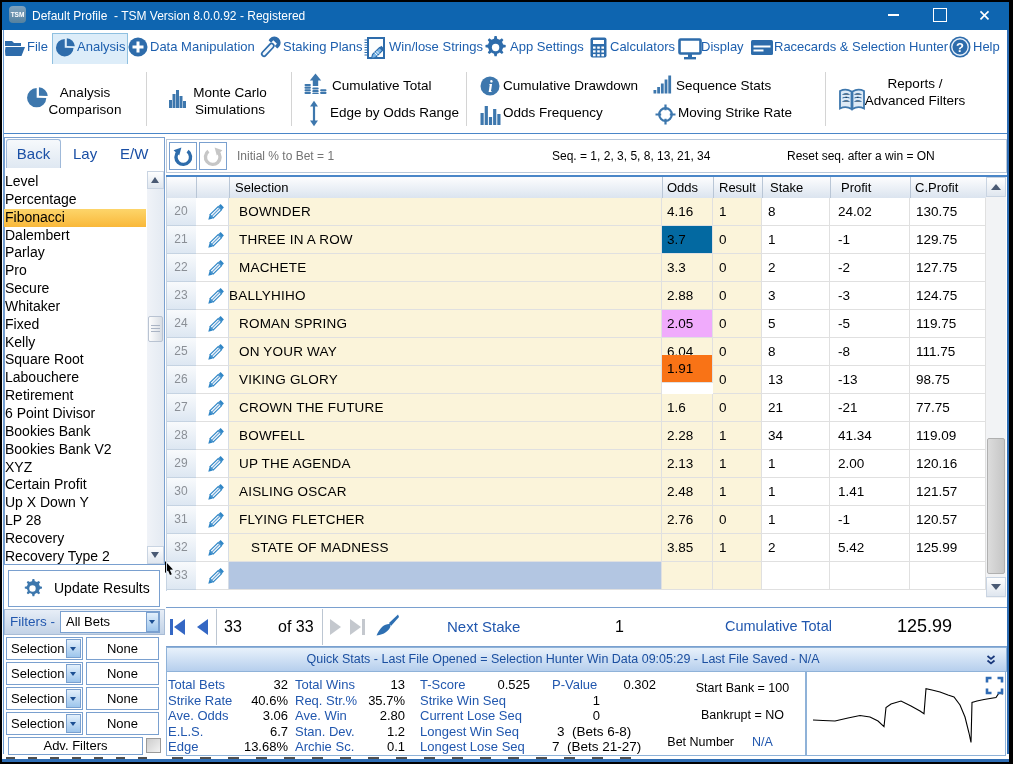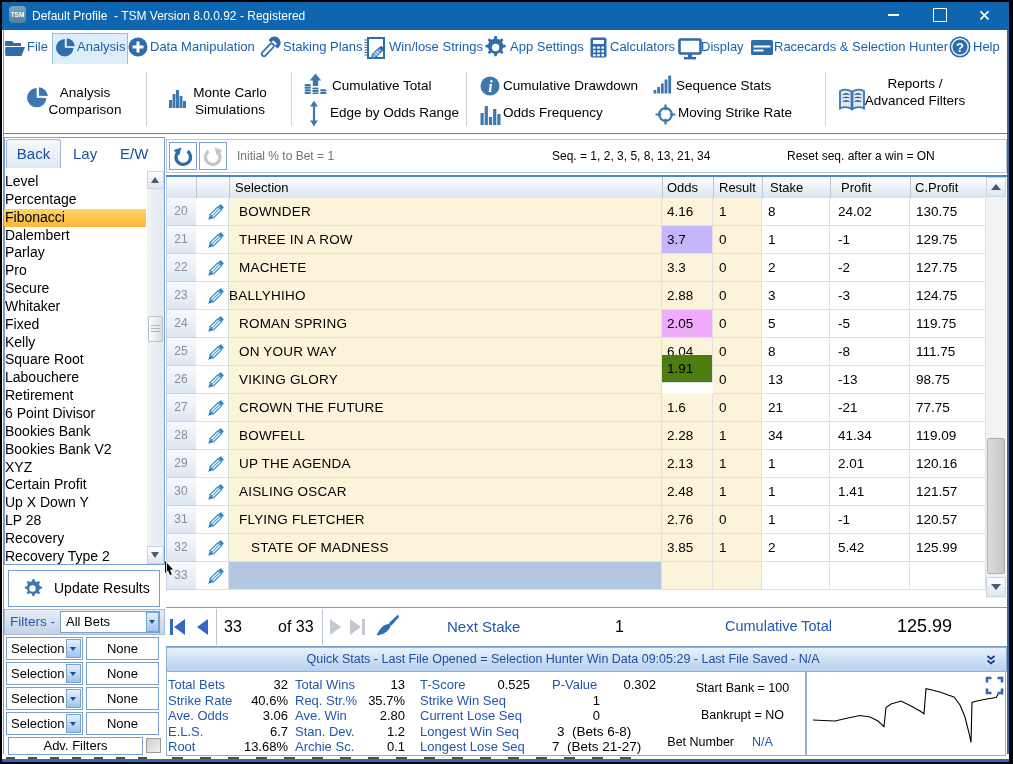--- a/index.html
+++ b/index.html
@@ -319,21 +319,21 @@
 <div class="a cell" style="left:910px;top:198px;width:76px;height:28px;background:#fff;line-height:28px;padding-left:6px">130.75</div>
 <div class="a numcell" style="left:166px;top:226px;width:30px;height:27px;line-height:27px">21</div>
 <div class="a cell" style="left:196px;top:226px;width:33px;height:28px;background:#fff;border-right-color:#d6dde6"></div>
 <svg class="a" style="left:206px;top:230px" width="20" height="20" viewBox="0 0 20 20">
     <path d="M4 12.7 L12.2 4.5 L15.5 7.8 L7.3 16 Z" fill="#fdfefe" stroke="#2f86c6" stroke-width="1.2"></path>
     <path d="M5.9 14.1 L13.7 6.3" stroke="#6aa5d8" stroke-width="1.3"></path>
     <path d="M12.6 4.1 L14.6 2.1 L17.9 5.4 L15.9 7.4 Z" fill="#2f86c6"></path>
     <path d="M3.6 13.1 L6.9 16.4 L2.3 17.7 Z" fill="#2f86c6"></path>
   </svg>
 <div class="a cell" style="left:229px;top:226px;width:433px;height:28px;background:#fbf4da;line-height:28px;padding-left:10px;letter-spacing:.2px">THREE IN A ROW</div>
-<div class="a cell" style="left:662px;top:226px;width:51px;height:28px;background:#c4b5fd;line-height:28px;padding-left:5px">3.7</div>
+<div class="a cell" style="left:662px;top:226px;width:51px;height:28px;background:#0369a1;line-height:28px;padding-left:5px">3.7</div>
 <div class="a cell" style="left:713px;top:226px;width:49px;height:28px;background:#fbf4da;line-height:28px;padding-left:6px">0</div>
 <div class="a cell" style="left:762px;top:226px;width:68px;height:28px;background:#fff;line-height:28px;padding-left:6px">1</div>
 <div class="a cell" style="left:830px;top:226px;width:80px;height:28px;background:#fff;line-height:28px;padding-left:8px">-1</div>
 <div class="a cell" style="left:910px;top:226px;width:76px;height:28px;background:#fff;line-height:28px;padding-left:6px">129.75</div>
 <div class="a numcell" style="left:166px;top:254px;width:30px;height:27px;line-height:27px">22</div>
 <div class="a cell" style="left:196px;top:254px;width:33px;height:28px;background:#fff;border-right-color:#d6dde6"></div>
 <svg class="a" style="left:206px;top:258px" width="20" height="20" viewBox="0 0 20 20">
     <path d="M4 12.7 L12.2 4.5 L15.5 7.8 L7.3 16 Z" fill="#fdfefe" stroke="#2f86c6" stroke-width="1.2"></path>
     <path d="M5.9 14.1 L13.7 6.3" stroke="#6aa5d8" stroke-width="1.3"></path>
     <path d="M12.6 4.1 L14.6 2.1 L17.9 5.4 L15.9 7.4 Z" fill="#2f86c6"></path>
@@ -389,21 +389,21 @@
 <div class="a cell" style="left:910px;top:338px;width:76px;height:28px;background:#fff;line-height:28px;padding-left:6px">111.75</div>
 <div class="a numcell" style="left:166px;top:366px;width:30px;height:27px;line-height:27px">26</div>
 <div class="a cell" style="left:196px;top:366px;width:33px;height:28px;background:#fff;border-right-color:#d6dde6"></div>
 <svg class="a" style="left:206px;top:370px" width="20" height="20" viewBox="0 0 20 20">
     <path d="M4 12.7 L12.2 4.5 L15.5 7.8 L7.3 16 Z" fill="#fdfefe" stroke="#2f86c6" stroke-width="1.2"></path>
     <path d="M5.9 14.1 L13.7 6.3" stroke="#6aa5d8" stroke-width="1.3"></path>
     <path d="M12.6 4.1 L14.6 2.1 L17.9 5.4 L15.9 7.4 Z" fill="#2f86c6"></path>
     <path d="M3.6 13.1 L6.9 16.4 L2.3 17.7 Z" fill="#2f86c6"></path>
   </svg>
 <div class="a cell" style="left:229px;top:366px;width:433px;height:28px;background:#fbf4da;line-height:28px;padding-left:10px;letter-spacing:.2px">VIKING GLORY</div>
-<div class="a cell" style="left:662px;top:355px;width:51px;height:28px;background:#4d7c0f;line-height:28px;padding-left:5px">1.91</div>
+<div class="a cell" style="left:662px;top:355px;width:51px;height:28px;background:#f97316;line-height:28px;padding-left:5px">1.91</div>
 <div class="a cell" style="left:713px;top:366px;width:49px;height:28px;background:#fbf4da;line-height:28px;padding-left:6px">0</div>
 <div class="a cell" style="left:762px;top:366px;width:68px;height:28px;background:#fff;line-height:28px;padding-left:6px">13</div>
 <div class="a cell" style="left:830px;top:366px;width:80px;height:28px;background:#fff;line-height:28px;padding-left:8px">-13</div>
 <div class="a cell" style="left:910px;top:366px;width:76px;height:28px;background:#fff;line-height:28px;padding-left:6px">98.75</div>
 <div class="a numcell" style="left:166px;top:394px;width:30px;height:27px;line-height:27px">27</div>
 <div class="a cell" style="left:196px;top:394px;width:33px;height:28px;background:#fff;border-right-color:#d6dde6"></div>
 <svg class="a" style="left:206px;top:398px" width="20" height="20" viewBox="0 0 20 20">
     <path d="M4 12.7 L12.2 4.5 L15.5 7.8 L7.3 16 Z" fill="#fdfefe" stroke="#2f86c6" stroke-width="1.2"></path>
     <path d="M5.9 14.1 L13.7 6.3" stroke="#6aa5d8" stroke-width="1.3"></path>
     <path d="M12.6 4.1 L14.6 2.1 L17.9 5.4 L15.9 7.4 Z" fill="#2f86c6"></path>
@@ -434,21 +434,21 @@
 <svg class="a" style="left:206px;top:454px" width="20" height="20" viewBox="0 0 20 20">
     <path d="M4 12.7 L12.2 4.5 L15.5 7.8 L7.3 16 Z" fill="#fdfefe" stroke="#2f86c6" stroke-width="1.2"></path>
     <path d="M5.9 14.1 L13.7 6.3" stroke="#6aa5d8" stroke-width="1.3"></path>
     <path d="M12.6 4.1 L14.6 2.1 L17.9 5.4 L15.9 7.4 Z" fill="#2f86c6"></path>
     <path d="M3.6 13.1 L6.9 16.4 L2.3 17.7 Z" fill="#2f86c6"></path>
   </svg>
 <div class="a cell" style="left:229px;top:450px;width:433px;height:28px;background:#fbf4da;line-height:28px;padding-left:10px;letter-spacing:.2px">UP THE AGENDA</div>
 <div class="a cell" style="left:662px;top:450px;width:51px;height:28px;background:#fbf4da;line-height:28px;padding-left:5px">2.13</div>
 <div class="a cell" style="left:713px;top:450px;width:49px;height:28px;background:#fbf4da;line-height:28px;padding-left:6px">1</div>
 <div class="a cell" style="left:762px;top:450px;width:68px;height:28px;background:#fff;line-height:28px;padding-left:6px">1</div>
-<div class="a cell" style="left:830px;top:450px;width:80px;height:28px;background:#fff;line-height:28px;padding-left:8px">2.01</div>
+<div class="a cell" style="left:830px;top:450px;width:80px;height:28px;background:#fff;line-height:28px;padding-left:8px">2.00</div>
 <div class="a cell" style="left:910px;top:450px;width:76px;height:28px;background:#fff;line-height:28px;padding-left:6px">120.16</div>
 <div class="a numcell" style="left:166px;top:478px;width:30px;height:27px;line-height:27px">30</div>
 <div class="a cell" style="left:196px;top:478px;width:33px;height:28px;background:#fff;border-right-color:#d6dde6"></div>
 <svg class="a" style="left:206px;top:482px" width="20" height="20" viewBox="0 0 20 20">
     <path d="M4 12.7 L12.2 4.5 L15.5 7.8 L7.3 16 Z" fill="#fdfefe" stroke="#2f86c6" stroke-width="1.2"></path>
     <path d="M5.9 14.1 L13.7 6.3" stroke="#6aa5d8" stroke-width="1.3"></path>
     <path d="M12.6 4.1 L14.6 2.1 L17.9 5.4 L15.9 7.4 Z" fill="#2f86c6"></path>
     <path d="M3.6 13.1 L6.9 16.4 L2.3 17.7 Z" fill="#2f86c6"></path>
   </svg>
 <div class="a cell" style="left:229px;top:478px;width:433px;height:28px;background:#fbf4da;line-height:28px;padding-left:10px;letter-spacing:.2px">AISLING OSCAR</div>
@@ -546,21 +546,21 @@
     <path d="M1.5 1 l3.5 3 3.5-3 M1.5 5.5 l3.5 3 3.5-3" fill="none" stroke="#17367a" stroke-width="1.7"></path>
   </svg>
 
 <div class="a" style="left:166px;top:671px;width:640px;height:85px;background:#fff;border:1px solid #8fb2d8;box-sizing:border-box" id="stats"></div>
 <div class="a" style="left:806px;top:671px;width:200px;height:85px;background:#fff;border:1px solid #8fb2d8;box-sizing:border-box" id="chart"></div>
 
 <div class="a stat-l" style="left:168px;top:677px">Total Bets</div>
 <div class="a stat-l" style="left:168px;top:692.5px">Strike Rate</div>
 <div class="a stat-l" style="left:168px;top:708px">Ave. Odds</div>
 <div class="a stat-l" style="left:168px;top:723.5px">E.L.S.</div>
-<div class="a stat-l" style="left:168px;top:739px">Root</div>
+<div class="a stat-l" style="left:168px;top:739px">Edge</div>
 <div class="a stat-v" style="left:200px;top:677px;width:88px">32</div>
 <div class="a stat-v" style="left:200px;top:692.5px;width:88px">40.6%</div>
 <div class="a stat-v" style="left:200px;top:708px;width:88px">3.06</div>
 <div class="a stat-v" style="left:200px;top:723.5px;width:88px">6.7</div>
 <div class="a stat-v" style="left:200px;top:739px;width:88px">13.68%</div>
 
 <div class="a stat-l" style="left:295px;top:677px">Total Wins</div>
 <div class="a stat-l" style="left:295px;top:692.5px">Req. Str.%</div>
 <div class="a stat-l" style="left:295px;top:708px">Ave. Win</div>
 <div class="a stat-l" style="left:295px;top:723.5px">Stan. Dev.</div>

